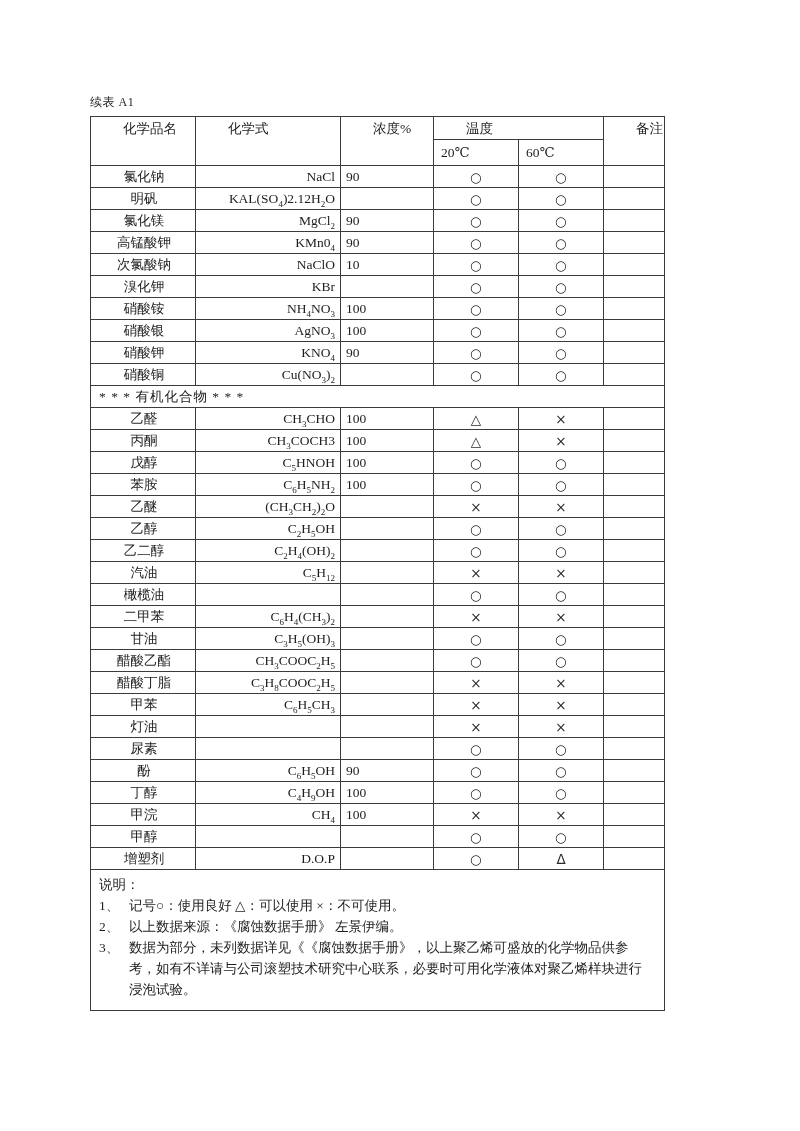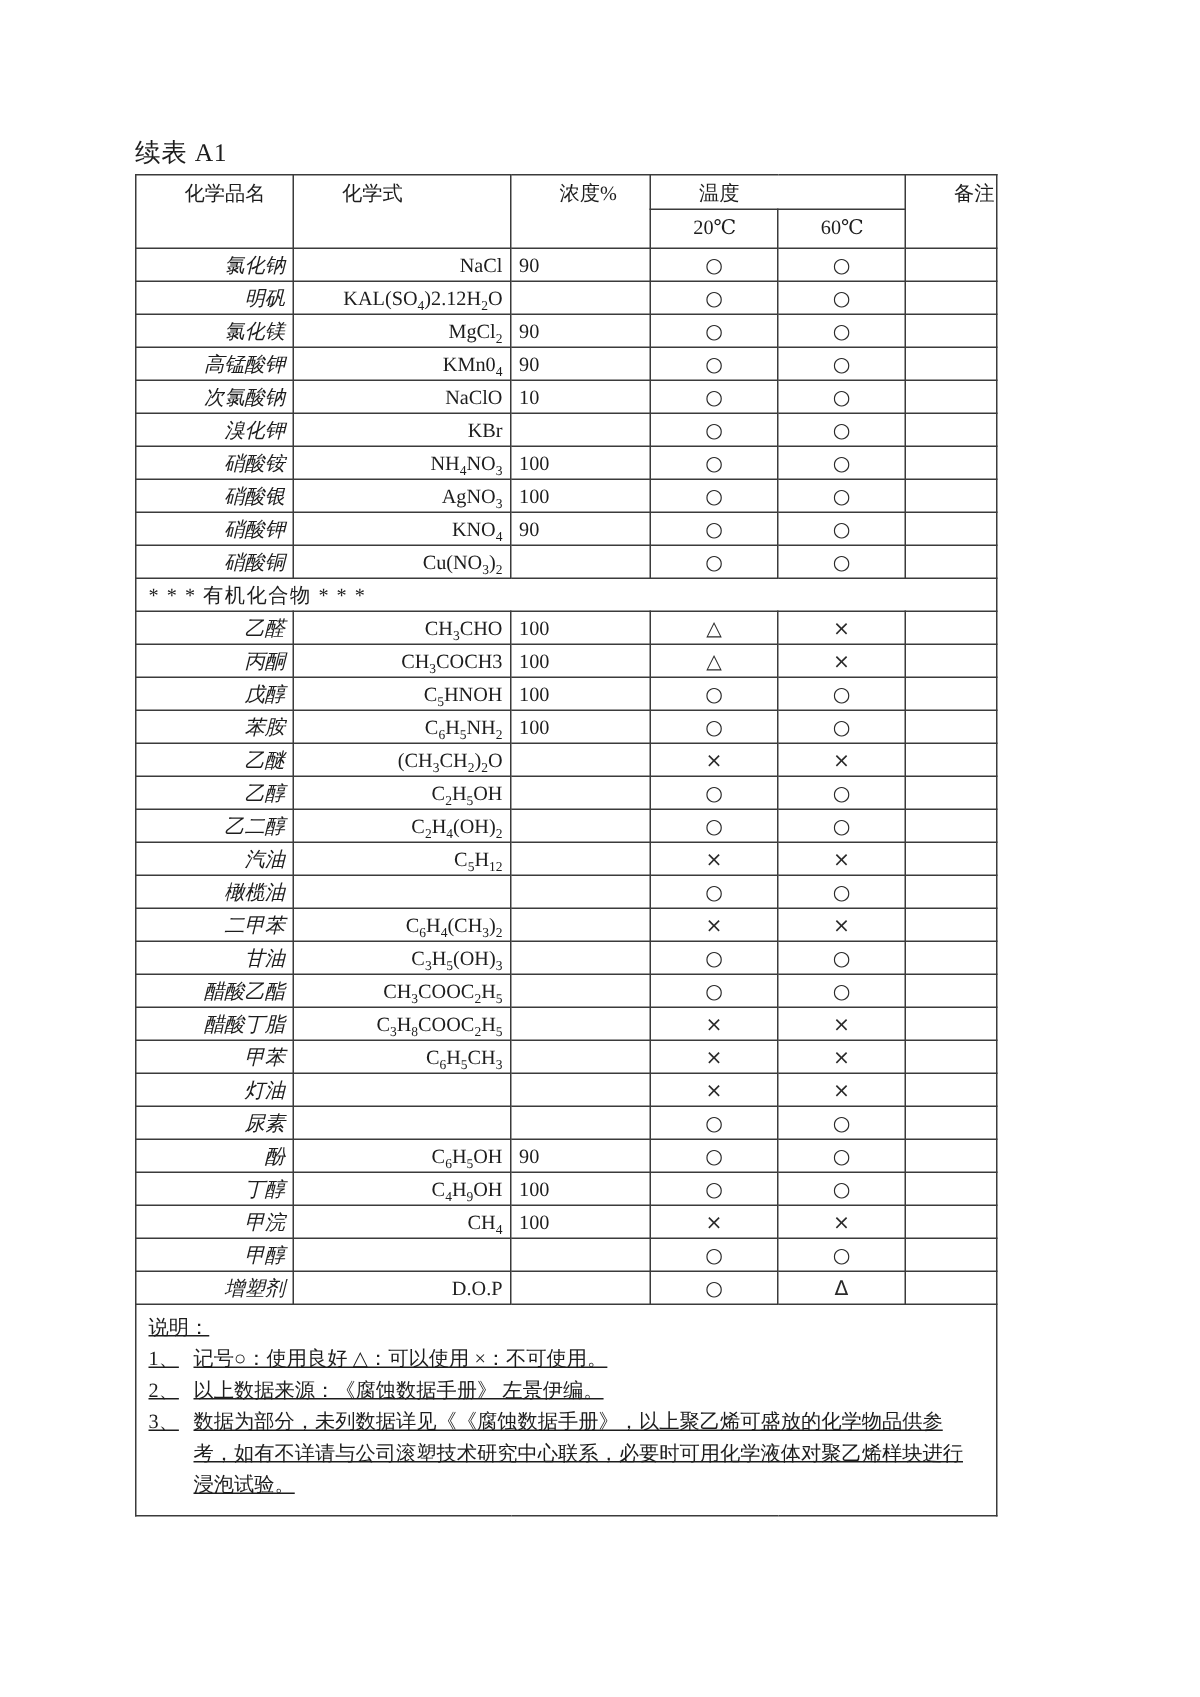--- a/index.html
+++ b/index.html
@@ -6,41 +6,41 @@
   html,body { background:#e9e9e9; }
   .page {
     position:relative;
     width:800px; height:1131px;
     margin:0 auto;
     background:#ffffff;
     font-family:"Liberation Serif","DejaVu Serif",serif;
     color:#1d1d1d;
   }
   .content { position:absolute; left:90px; top:93px; width:574px; }
-  .doc-title { font-size:17px; line-height:18px; margin-bottom:5px; letter-spacing:0.5px; }
+  .doc-title { font-size:12px; line-height:18px; margin-bottom:5px; letter-spacing:0.5px; }
 
   table.chem-table { border-collapse:collapse; width:574px; table-layout:fixed; }
   .chem-table th, .chem-table td {
     border:1px solid #3b3b3b;
     font-size:13.5px; font-weight:normal;
     overflow:hidden; white-space:nowrap;
   }
   .chem-table thead th { text-align:left; vertical-align:top; padding:3px 6px 0 7px; }
   .chem-table thead tr.h1 th { height:23px;padding-left:32px; }
-  .chem-table thead tr.h2 th { height:26px; text-align:center; padding-top:4px; }
+  .chem-table thead tr.h2 th { height:26px; text-align:left; padding-top:4px; }
   .chem-table tbody td { height:22px; padding:0 5px; }
-  .td-name   { text-align:right; padding-left:7px !important;font-style:italic; }
+  .td-name   { text-align:center; padding-left:7px !important; }
   .td-formula{ text-align:right; }
   .td-center { text-align:left; }
   .td-sym    { text-align:center; font-family:"DejaVu Sans",sans-serif; font-size:12.5px; color:#2a2a2a; }
   .td-remark { }
   sub { font-size:9px; line-height:0; }
   tr.section-row td { text-align:left; padding-left:8px; letter-spacing:1px;margin-top:16px; }
 
-  td.notes-cell { white-space:normal; vertical-align:top; padding:4px 12px 10px 8px;text-decoration:underline; }
+  td.notes-cell { white-space:normal; vertical-align:top; padding:4px 12px 10px 8px; }
   .note-label { font-size:13.5px; line-height:21px; }
   .note-item  { display:flex; font-size:13.5px; line-height:21px; }
   .note-num   { flex:0 0 30px; }
   .note-text  { flex:1; }
 </style>
 </head>
 <body>
 
 <div class="page">
   <div class="content">

